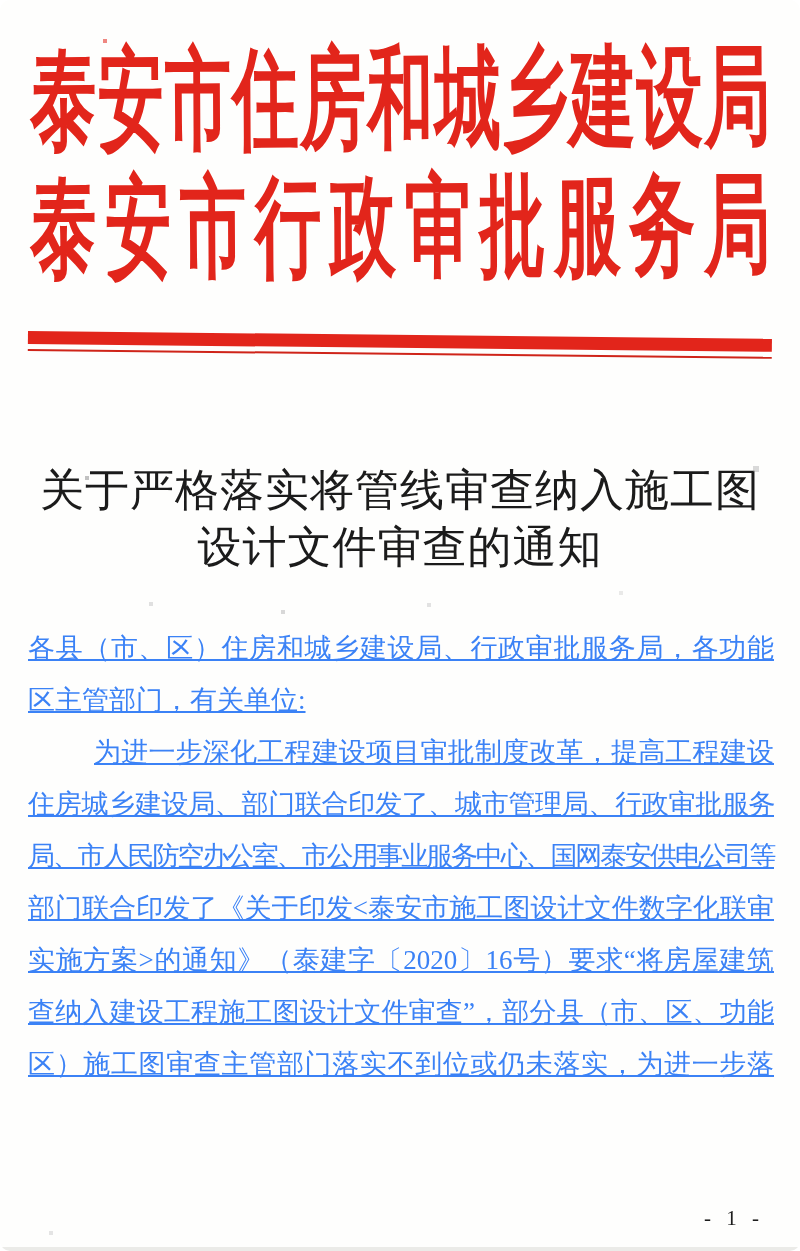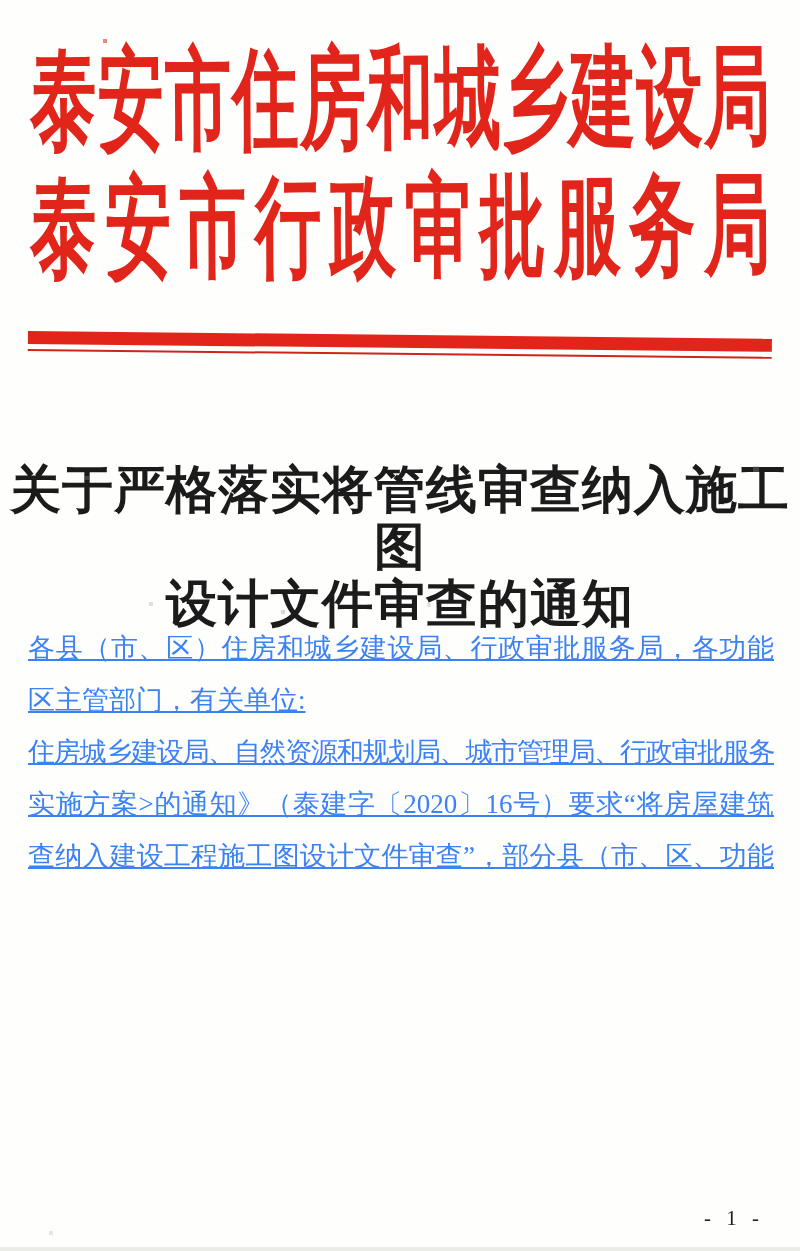--- a/index.html
+++ b/index.html
@@ -7,20 +7,21 @@
     padding: 0;
     background: #ffffff;
   }
   .page {
     position: relative;
     width: 800px;
     height: 1251px;
     background: #fefefd;
     overflow: hidden;
     font-family: "Liberation Serif", serif;
+    border-radius: 10px;
   }
 
   
   .letterhead-line {
     position: absolute;
     left: 30px;
     width: 740px;
     font-weight: 700;
     font-size: 66px;
     line-height: 66px;
@@ -53,23 +54,23 @@
     background: #cf2419;
   }
 
   
   .doc-title {
     position: absolute;
     top: 462px;
     left: 0;
     width: 800px;
     text-align: center;
-    font-weight: 700;
+    font-weight: 400;
     color: #1b1b1b;
-    font-size: 51px;
+    font-size: 44px;
     line-height: 57px;
     letter-spacing: 1px;
   }
 
   
   .body-text {
     position: absolute;
     top: 622px;
     left: 28px;
     width: 746px;
@@ -142,23 +143,27 @@
   </div>
 
   <div class="doc-title">
     <div>关于严格落实将管线审查纳入施工图</div>
     <div>设计文件审查的通知</div>
   </div>
 
   <div class="body-text">
     <div class="body-line">各县（市、区）住房和城乡建设局、行政审批服务局，各功能</div>
     <div class="body-line no-justify">区主管部门，有关单位:</div>
-    <div class="body-line tight-1">住房城乡建设局、自然资源和规划局、城市管理局、行政审批服务</div>
+    <div class="body-line indent">为进一步深化工程建设项目审批制度改革，提高工程建设</div>
+    <div class="body-line tight-1">住房城乡建设局、部门联合印发了、城市管理局、行政审批服务</div>
+    <div class="body-line tight-2">局、市人民防空办公室、市公用事业服务中心、国网泰安供电公司等</div>
+    <div class="body-line">部门联合印发了《关于印发&lt;泰安市施工图设计文件数字化联审</div>
     <div class="body-line">实施方案&gt;的通知》（泰建字〔2020〕16号）要求“将房屋建筑</div>
     <div class="body-line">查纳入建设工程施工图设计文件审查”，部分县（市、区、功能</div>
+    <div class="body-line">区）施工图审查主管部门落实不到位或仍未落实，为进一步落</div>
   </div>
 
   <div class="page-number">- 1 -</div>
 
   <div class="scan-noise"></div>
   <div class="scan-edge-bottom"></div>
 
 </div>
 
 </body></html>

